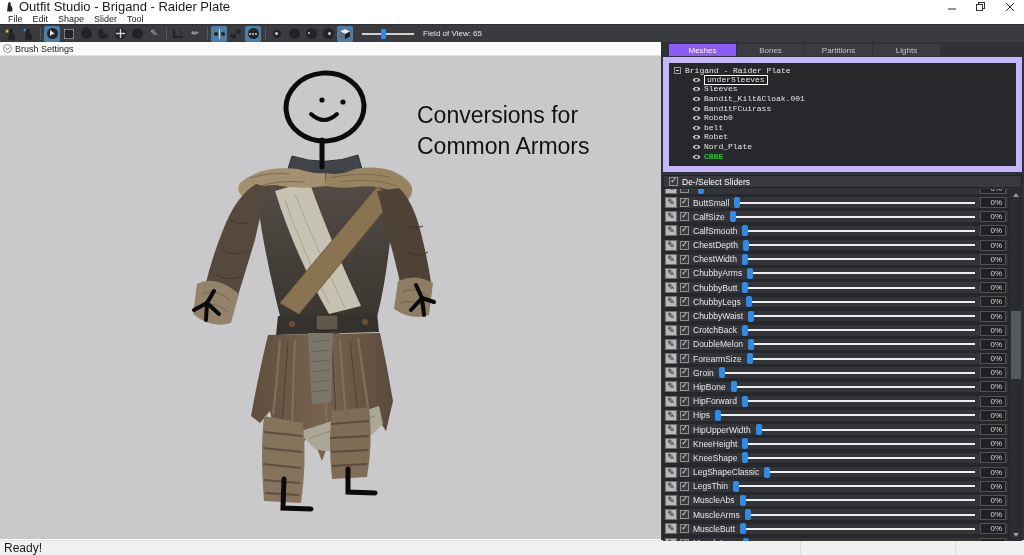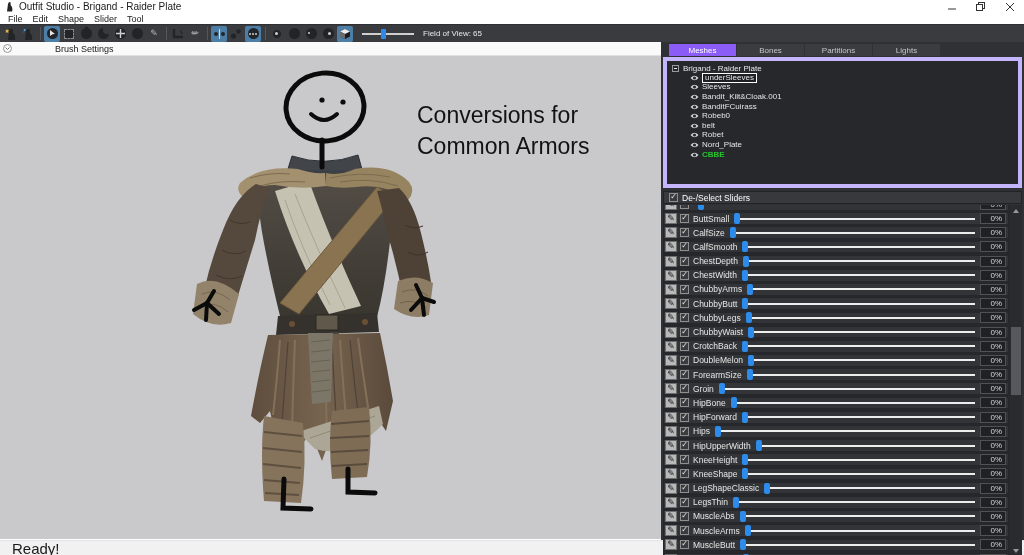--- a/index.html
+++ b/index.html
@@ -3,21 +3,21 @@
 <meta charset="utf-8">
 <style>
   * { box-sizing: border-box; margin: 0; padding: 0; }
   html,body { width:1024px; height:555px; }
   body { font-family:"Liberation Sans", sans-serif; background:#888; overflow:hidden; }
   .window { position:relative; width:1024px; height:555px; background:#fff; }
 
   
   .titlebar { height:13px; background:#ffffff; display:flex; align-items:center; padding-left:5px; }
   .app-icon { width:9px; height:11px; margin-right:5px; flex:none; }
-  .title-text { font-size:10px; color:#1a1a1a; white-space:nowrap; }
+  .title-text { font-size:13px; color:#1a1a1a; white-space:nowrap; }
   .win-controls { margin-left:auto; display:flex; height:13px; }
   .win-btn { width:29px; height:13px; display:flex; align-items:center; justify-content:center; }
 
   
   .menubar { height:11px; background:#ffffff; display:flex; align-items:center; padding-left:3px; }
   .menu-item { font-size:9px; color:#1a1a1a; padding:0 5px; white-space:nowrap; }
 
   
   .toolbar { height:18px; background:#3a3b3f; display:flex; align-items:center; padding-left:3px; border-top:1px solid #2e2f33; }
   .tbtn { width:16px; height:16px; flex:none; display:flex; align-items:center; justify-content:center; border-radius:2px; margin-right:1px; }
@@ -36,33 +36,33 @@
   .fov-wrap { display:flex; align-items:center; margin-left:8px; }
   .fov-track { width:52px; height:2px; background:#cfcfcf; position:relative; }
   .fov-thumb { position:absolute; left:19px; top:-4px; width:5px; height:10px; background:#2d8ceb; border-radius:1px; }
   .fov-label { font-size:8px; color:#e8e8e8; margin-left:9px; white-space:nowrap; }
 
   
   .main { display:flex; height:498px; }
   .leftcol { width:661px; flex:none; }
   .brushbar { height:14px; background:#fafafa; border-bottom:1px solid #e0e0e0; display:flex; align-items:center; padding-left:3px; }
   .chev-circ { width:9px; height:9px; border:1px solid #999; border-radius:50%; display:flex; align-items:center; justify-content:center; margin-right:3px; }
-  .brush-label { font-size:9px; color:#1a1a1a;margin-left:40px; }
+  .brush-label { font-size:9px; color:#1a1a1a; }
 
   .viewport { position:relative; width:661px; height:483px; background:#c9c9cb; overflow:hidden; }
   .caption { position:absolute; left:417px; top:44px; }
   .caption div { font-size:23px; line-height:31px; color:#121212; white-space:nowrap; }
   .model { position:absolute; left:180px; top:14px; }
 
   
   .rpanel { width:363px; flex:none; background:#2f3134; position:relative; }
   .tabs { display:flex; gap:1px; padding:2px 0 0 8px; }
   .tab { width:67px; height:12px; background:#3a3c3f; color:#c6c6c6; font-size:8px; display:flex; align-items:center; justify-content:center; }
   .tab.active { background:#8b5cf6; color:#ffffff; }
-  .tree { margin:1px 2px 0 2px; height:131px; background:#26282b; border:4px solid #c4b5fd; padding:2px 0 0 5px; overflow:hidden; }
+  .tree { margin:1px 2px 0 2px; height:115px; background:#26282b; border:6px solid #c4b5fd; padding:2px 0 0 5px; overflow:hidden;font-family:Liberation Mono, monospace; }
   .trow { display:flex; align-items:center; height:10px; }
   .expander { width:7px; height:7px; border:1px solid #9a9a9a; background:#26282b; position:relative; margin-right:4px; flex:none; }
   .expander::after { content:""; position:absolute; left:1px; top:2px; width:3px; height:1px; background:#e6e6e6; }
   .proj-name { font-size:8px; color:#e8e8e8; white-space:nowrap; }
   .mitem { display:flex; align-items:center; height:9.6px; padding-left:18px; }
   .eye { margin-right:3px; flex:none; }
   .mname { font-size:8px; color:#e4e4e4; white-space:nowrap; line-height:1; }
   .mname.sel { border:1px solid #ffffff; background:#1e1f22; padding:0 2px; }
   .mname.green { color:#25c52e; font-weight:bold;text-align:right; }
 
@@ -83,21 +83,21 @@
   .sval { width:26px; height:11px; flex:none; background:#202124; border:1px solid #525252; color:#d9d9d9; font-size:8px; display:flex; align-items:center; justify-content:flex-end; padding-right:3px; margin-right:2px; }
 
   .vsb { position:absolute; right:0; top:0; width:12px; height:352px; background:#2a2b2e; }
   .vsb .arr-up, .vsb .arr-dn { position:absolute; left:3px; width:0; height:0; border-left:3px solid transparent; border-right:3px solid transparent; }
   .vsb .arr-up { top:4px; border-bottom:4px solid #9a9a9a; }
   .vsb .arr-dn { bottom:4px; border-top:4px solid #9a9a9a; }
   .vsb .thumb { position:absolute; left:1px; top:122px; width:10px; height:68px; background:#55585c; }
 
   
   .statusbar { height:15px; background:#f1f1f1; border-top:1px solid #e3e3e3; display:flex; }
-  .status-pane { display:flex; align-items:center; font-size:15px; color:#1a1a1a; padding-left:4px;margin-left:8px; }
+  .status-pane { display:flex; align-items:center; font-size:12px; color:#1a1a1a; padding-left:4px; }
   .status-pane.p1 { width:800px; }
   .status-pane.p2 { width:155px; border-left:1px solid #dcdcdc; }
   .status-pane.p3 { flex:1; border-left:1px solid #dcdcdc; }
 </style>
 </head>
 <body>
 
 <div class="window">
 
   <div class="titlebar">

